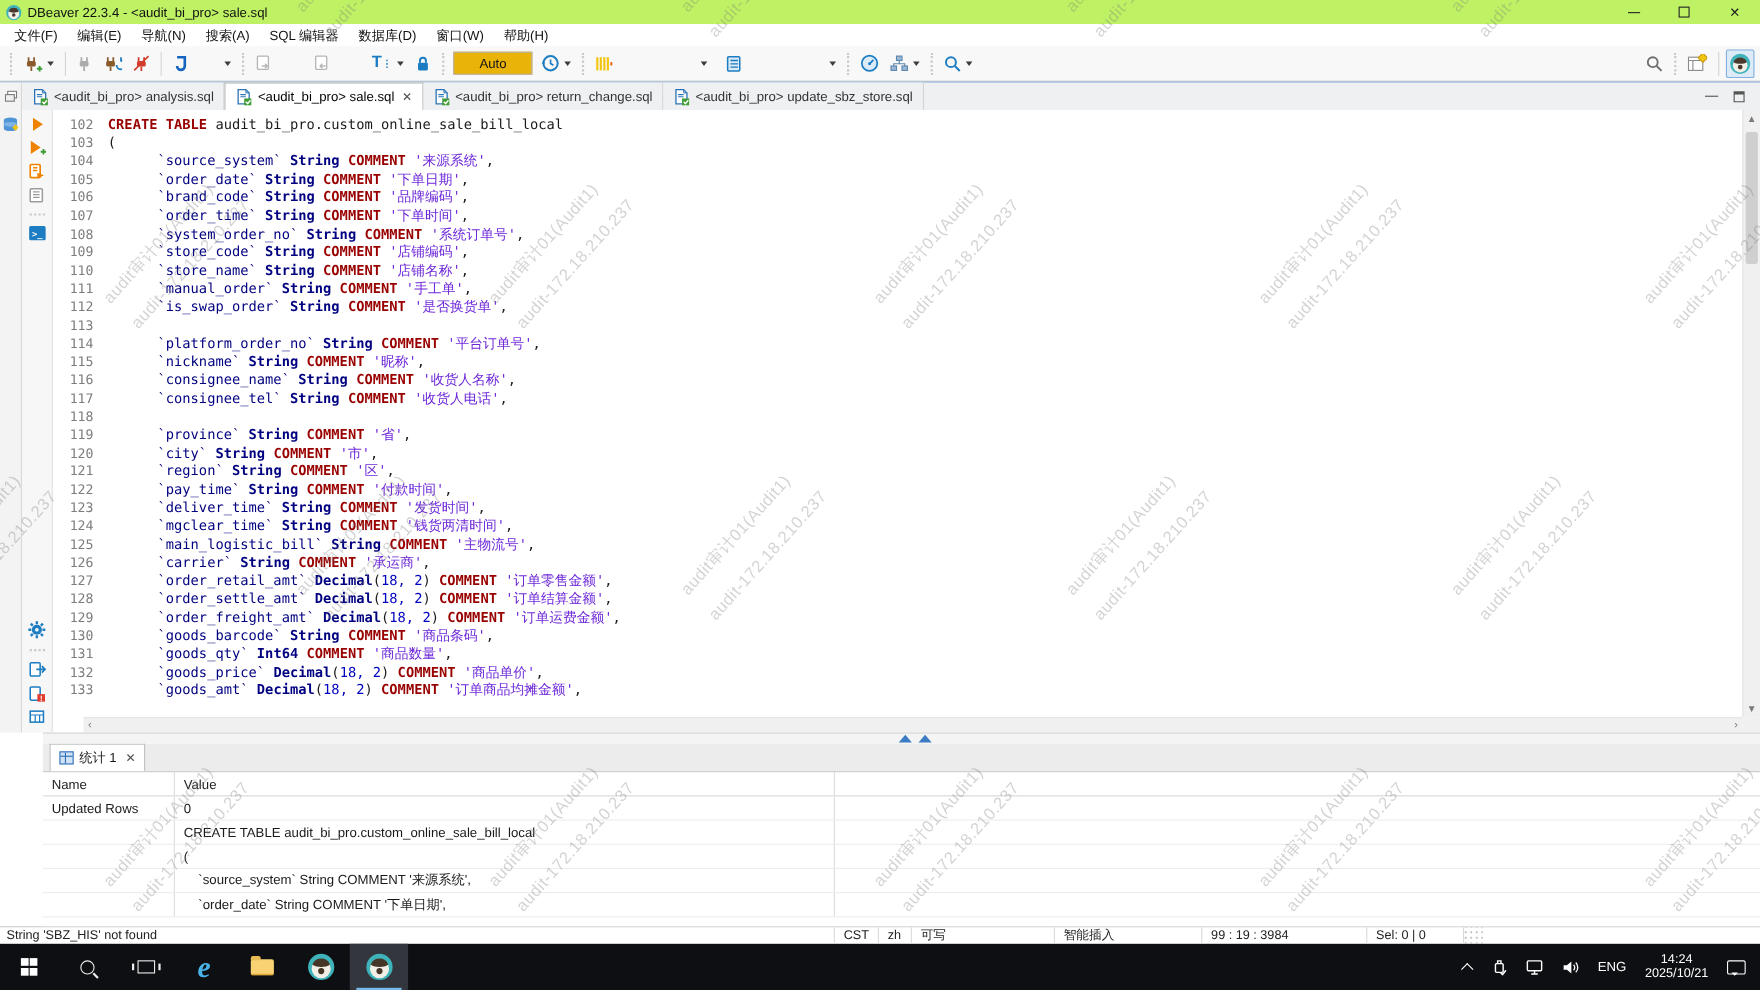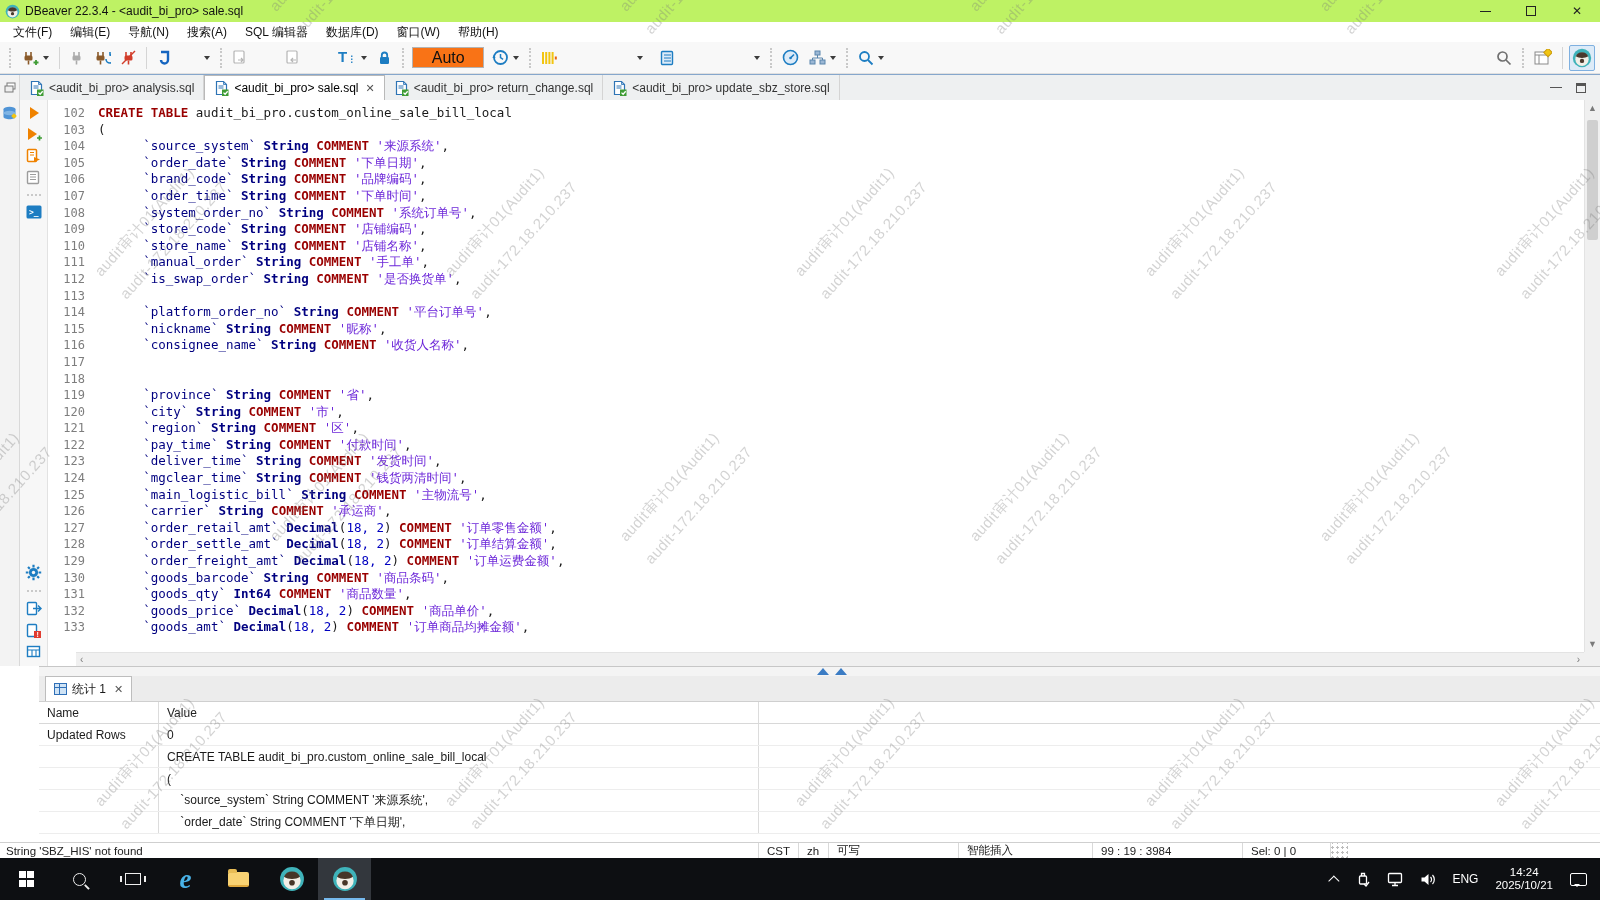--- a/index.html
+++ b/index.html
@@ -20,21 +20,21 @@
   .mitem { padding:2px 9px; font-size:12px; color:#111; }
 
   
   .toolbar { height:32px; background:#f8f8f8; border-bottom:1px solid #e0e0e0; display:flex; align-items:center; padding:0 4px; }
   .tbtn { display:flex; align-items:center; padding:3px 4px; border-radius:2px; margin:0 1px; white-space:nowrap; }
   .tbtn .lbl { margin-left:4px; font-size:12px; color:#111;margin-top:47px; }
   .tbtn .lbl.dis { color:#a6a6a6; }
   .caret { width:0;height:0;border-left:3.5px solid transparent;border-right:3.5px solid transparent;border-top:4px solid #3c3c3c; margin-left:4px; }
   .tsep { height:20px; border-left:2px dotted #c9c9c9; margin:0 5px; }
   .tline { height:22px; border-left:1px solid #d5d5d5; margin:0 5px; }
-  .autobox { width:72px; height:21px; border:1px solid #b3b3b3; background:#f97316; display:flex; align-items:center; justify-content:center; font-size:16px; color:#111; margin:0 3px; }
+  .autobox { width:72px; height:21px; border:1px solid #b3b3b3; background:#eab308; display:flex; align-items:center; justify-content:center; font-size:12px; color:#111; margin:0 3px; }
   .tb-right { margin-left:auto; display:flex; align-items:center; }
   .logo-btn { border:1px solid #7fb0e0; background:#ddebf8; padding:2px; border-radius:2px; }
 
   
   .tabstrip { height:26px; background:#eef0f1; border-top:1px solid #86a7cc; display:flex; align-items:flex-end; }
   .nav-restore-cell { width:20px; height:100%; display:flex; align-items:center; justify-content:center; border-right:1px solid #d9d9d9; background:#f3f3f3; }
   .tabs { display:flex; height:100%; align-items:stretch; }
   .tab { display:flex; align-items:center; padding:0 9px; font-size:12px; color:#333; border-right:1px solid #d4d4d4; background:#eef0f1; }
   .tab.active { background:#ffffff; border:1px solid #b9b9b9; border-bottom:none; color:#000; }
   .tabicon { width:15px; height:16px; margin-right:5px; display:inline-flex; }
@@ -439,21 +439,21 @@
         <div class="line"><span class="lnum">107</span><span class="lcontent"><span class="pln">      </span><span class="col">`order_time`</span><span class="pln"> </span><span class="typ">String</span><span class="pln"> </span><span class="kw">COMMENT</span><span class="pln"> </span><span class="str">'下单时间'</span><span class="pln">,</span></span></div>
         <div class="line"><span class="lnum">108</span><span class="lcontent"><span class="pln">      </span><span class="col">`system_order_no`</span><span class="pln"> </span><span class="typ">String</span><span class="pln"> </span><span class="kw">COMMENT</span><span class="pln"> </span><span class="str">'系统订单号'</span><span class="pln">,</span></span></div>
         <div class="line"><span class="lnum">109</span><span class="lcontent"><span class="pln">      </span><span class="col">`store_code`</span><span class="pln"> </span><span class="typ">String</span><span class="pln"> </span><span class="kw">COMMENT</span><span class="pln"> </span><span class="str">'店铺编码'</span><span class="pln">,</span></span></div>
         <div class="line"><span class="lnum">110</span><span class="lcontent"><span class="pln">      </span><span class="col">`store_name`</span><span class="pln"> </span><span class="typ">String</span><span class="pln"> </span><span class="kw">COMMENT</span><span class="pln"> </span><span class="str">'店铺名称'</span><span class="pln">,</span></span></div>
         <div class="line"><span class="lnum">111</span><span class="lcontent"><span class="pln">      </span><span class="col">`manual_order`</span><span class="pln"> </span><span class="typ">String</span><span class="pln"> </span><span class="kw">COMMENT</span><span class="pln"> </span><span class="str">'手工单'</span><span class="pln">,</span></span></div>
         <div class="line"><span class="lnum">112</span><span class="lcontent"><span class="pln">      </span><span class="col">`is_swap_order`</span><span class="pln"> </span><span class="typ">String</span><span class="pln"> </span><span class="kw">COMMENT</span><span class="pln"> </span><span class="str">'是否换货单'</span><span class="pln">,</span></span></div>
         <div class="line"><span class="lnum">113</span></div>
         <div class="line"><span class="lnum">114</span><span class="lcontent"><span class="pln">      </span><span class="col">`platform_order_no`</span><span class="pln"> </span><span class="typ">String</span><span class="pln"> </span><span class="kw">COMMENT</span><span class="pln"> </span><span class="str">'平台订单号'</span><span class="pln">,</span></span></div>
         <div class="line"><span class="lnum">115</span><span class="lcontent"><span class="pln">      </span><span class="col">`nickname`</span><span class="pln"> </span><span class="typ">String</span><span class="pln"> </span><span class="kw">COMMENT</span><span class="pln"> </span><span class="str">'昵称'</span><span class="pln">,</span></span></div>
         <div class="line"><span class="lnum">116</span><span class="lcontent"><span class="pln">      </span><span class="col">`consignee_name`</span><span class="pln"> </span><span class="typ">String</span><span class="pln"> </span><span class="kw">COMMENT</span><span class="pln"> </span><span class="str">'收货人名称'</span><span class="pln">,</span></span></div>
-        <div class="line"><span class="lnum">117</span></div>
+        <div class="line"><span class="lnum">117</span><span class="lcontent"><span class="pln">      </span><span class="col">`consignee_tel`</span><span class="pln"> </span><span class="typ">String</span><span class="pln"> </span><span class="kw">COMMENT</span><span class="pln"> </span><span class="str">'收货人电话'</span><span class="pln">,</span></span></div>
         <div class="line"><span class="lnum">118</span></div>
         <div class="line"><span class="lnum">119</span><span class="lcontent"><span class="pln">      </span><span class="col">`province`</span><span class="pln"> </span><span class="typ">String</span><span class="pln"> </span><span class="kw">COMMENT</span><span class="pln"> </span><span class="str">'省'</span><span class="pln">,</span></span></div>
         <div class="line"><span class="lnum">120</span><span class="lcontent"><span class="pln">      </span><span class="col">`city`</span><span class="pln"> </span><span class="typ">String</span><span class="pln"> </span><span class="kw">COMMENT</span><span class="pln"> </span><span class="str">'市'</span><span class="pln">,</span></span></div>
         <div class="line"><span class="lnum">121</span><span class="lcontent"><span class="pln">      </span><span class="col">`region`</span><span class="pln"> </span><span class="typ">String</span><span class="pln"> </span><span class="kw">COMMENT</span><span class="pln"> </span><span class="str">'区'</span><span class="pln">,</span></span></div>
         <div class="line"><span class="lnum">122</span><span class="lcontent"><span class="pln">      </span><span class="col">`pay_time`</span><span class="pln"> </span><span class="typ">String</span><span class="pln"> </span><span class="kw">COMMENT</span><span class="pln"> </span><span class="str">'付款时间'</span><span class="pln">,</span></span></div>
         <div class="line"><span class="lnum">123</span><span class="lcontent"><span class="pln">      </span><span class="col">`deliver_time`</span><span class="pln"> </span><span class="typ">String</span><span class="pln"> </span><span class="kw">COMMENT</span><span class="pln"> </span><span class="str">'发货时间'</span><span class="pln">,</span></span></div>
         <div class="line"><span class="lnum">124</span><span class="lcontent"><span class="pln">      </span><span class="col">`mgclear_time`</span><span class="pln"> </span><span class="typ">String</span><span class="pln"> </span><span class="kw">COMMENT</span><span class="pln"> </span><span class="str">'钱货两清时间'</span><span class="pln">,</span></span></div>
         <div class="line"><span class="lnum">125</span><span class="lcontent"><span class="pln">      </span><span class="col">`main_logistic_bill`</span><span class="pln"> </span><span class="typ">String</span><span class="pln"> </span><span class="kw">COMMENT</span><span class="pln"> </span><span class="str">'主物流号'</span><span class="pln">,</span></span></div>
         <div class="line"><span class="lnum">126</span><span class="lcontent"><span class="pln">      </span><span class="col">`carrier`</span><span class="pln"> </span><span class="typ">String</span><span class="pln"> </span><span class="kw">COMMENT</span><span class="pln"> </span><span class="str">'承运商'</span><span class="pln">,</span></span></div>
         <div class="line"><span class="lnum">127</span><span class="lcontent"><span class="pln">      </span><span class="col">`order_retail_amt`</span><span class="pln"> </span><span class="typ">Decimal</span><span class="pln">(</span><span class="numlit">18, 2</span><span class="pln">)</span><span class="pln"> </span><span class="kw">COMMENT</span><span class="pln"> </span><span class="str">'订单零售金额'</span><span class="pln">,</span></span></div>

